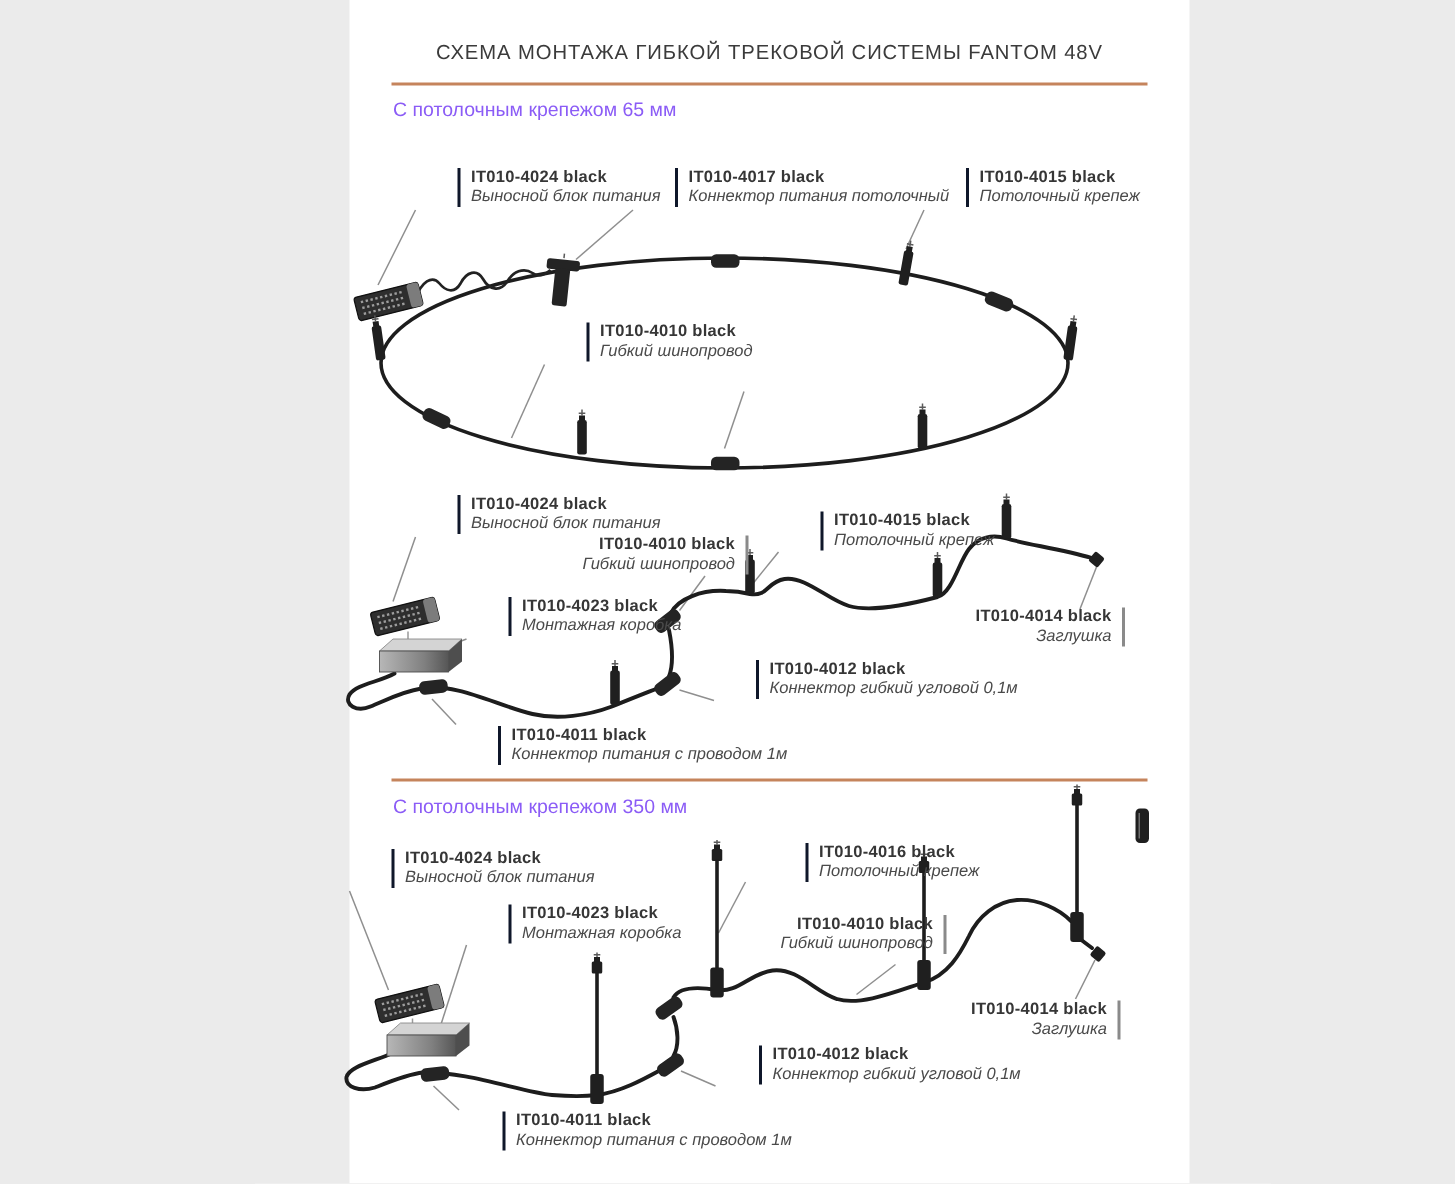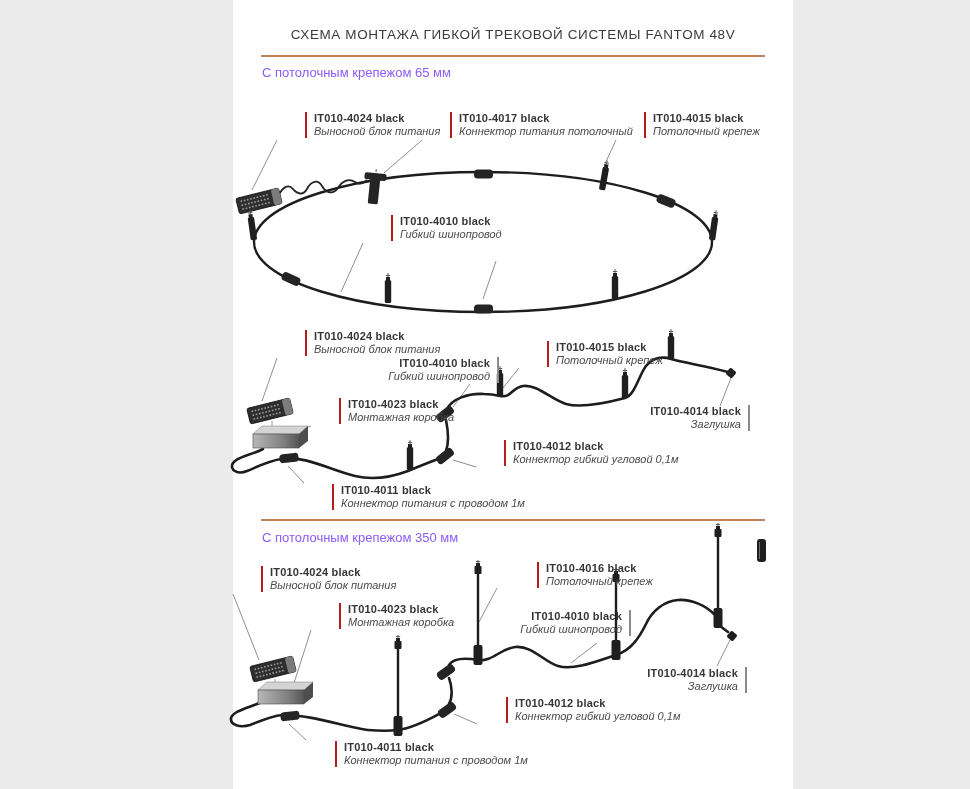--- a/index.html
+++ b/index.html
@@ -24,21 +24,21 @@
   .rule1 { top:55px; }
   .rule2 { top:519px; }
   .section-heading {
     position:absolute; left:29px; font-size:13px; color:#8b5cf6;
   }
   .h1 { top:65px; }
   .h2 { top:530px; }
   .gfx { position:absolute; left:0; top:0; width:970px; height:789px; pointer-events:none; }
   .lbl {
     position:absolute; font-size:11px; line-height:13px; color:#3c3c3c;
-    padding-left:7px; border-left:2px solid #b91c1c; white-space:nowrap; z-index:2;
+    padding-left:7px; border-left:2px solid #0f172a; white-space:nowrap; z-index:2;
   }
   .lbl .code { display:block; font-weight:bold; letter-spacing:0.2px; color:#363636; }
   .lbl .name { display:block; color:#4a4a4a;font-style:italic; }
   .lbl.r {
     border-left:none; border-right:2px solid #8a8a8a;
     padding-left:0; padding-right:7px; text-align:right;
   }
 </style>
 </head>
 <body>

